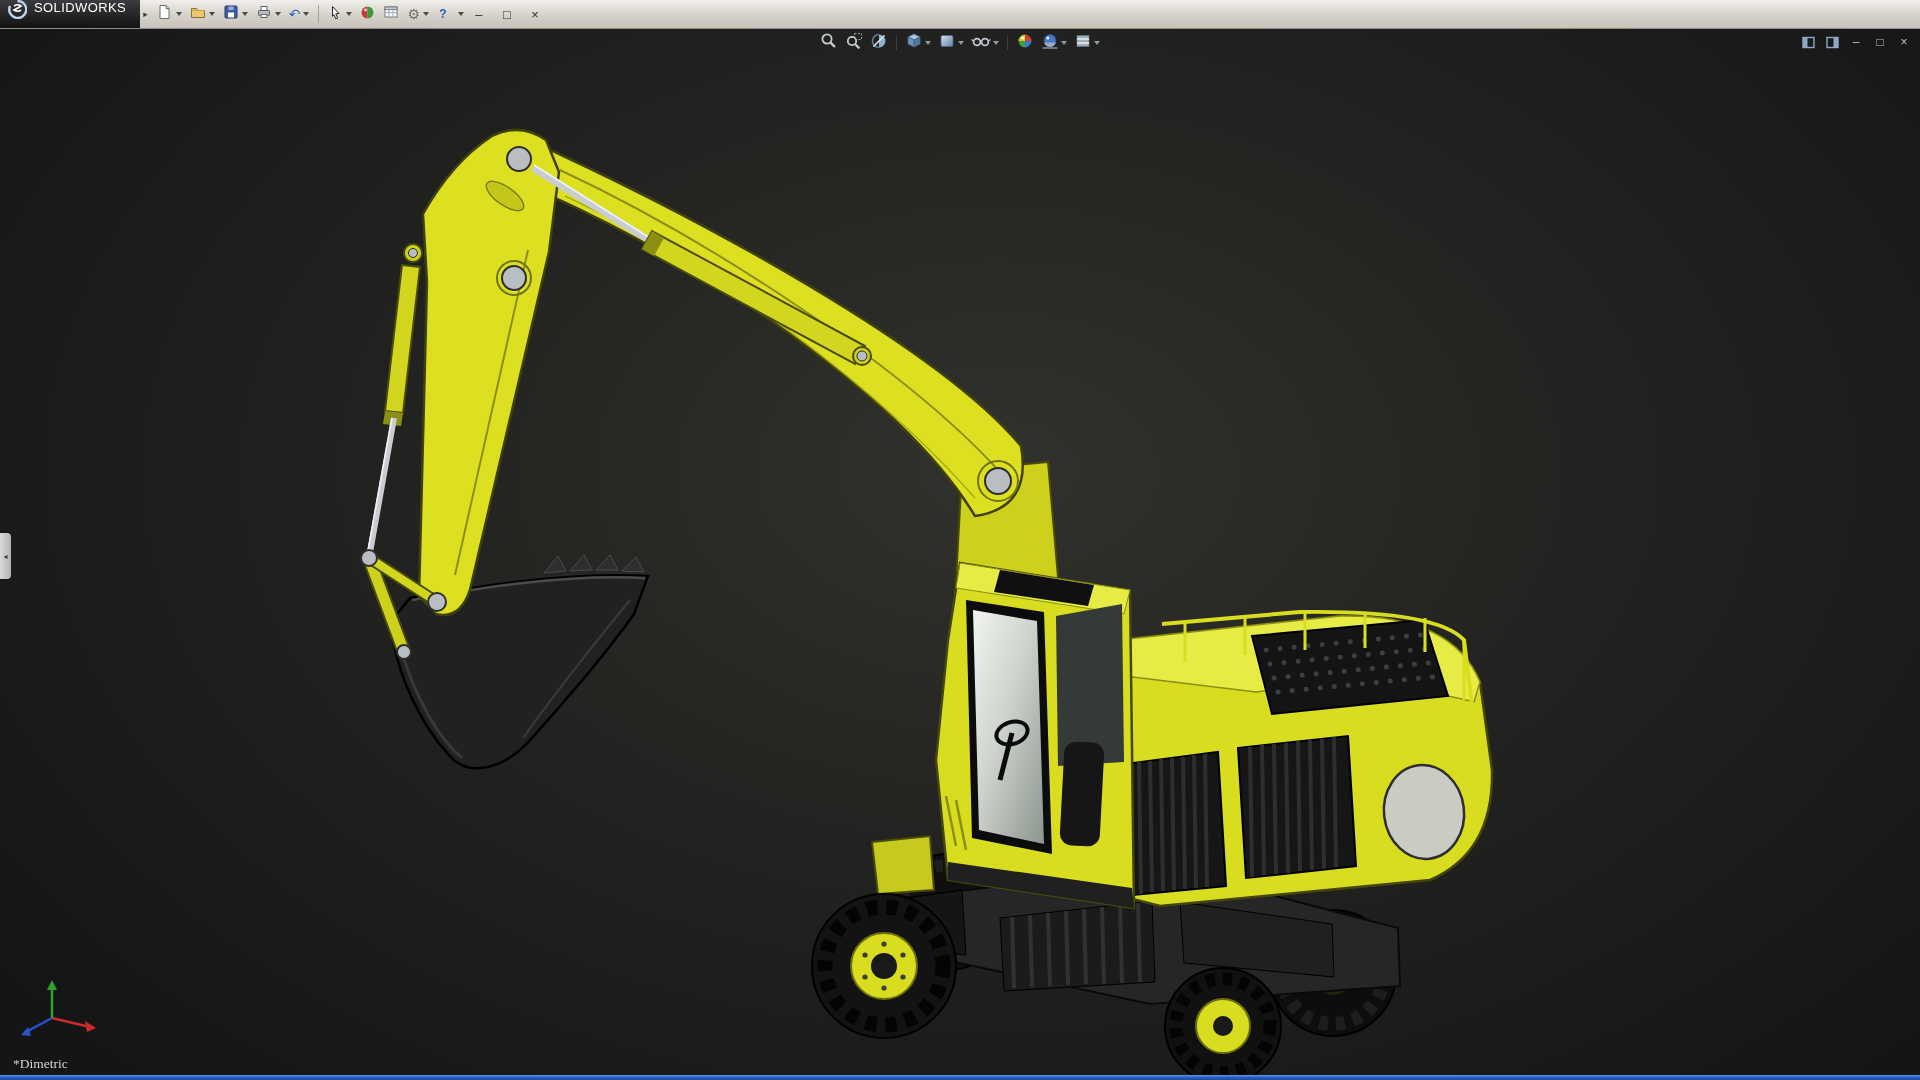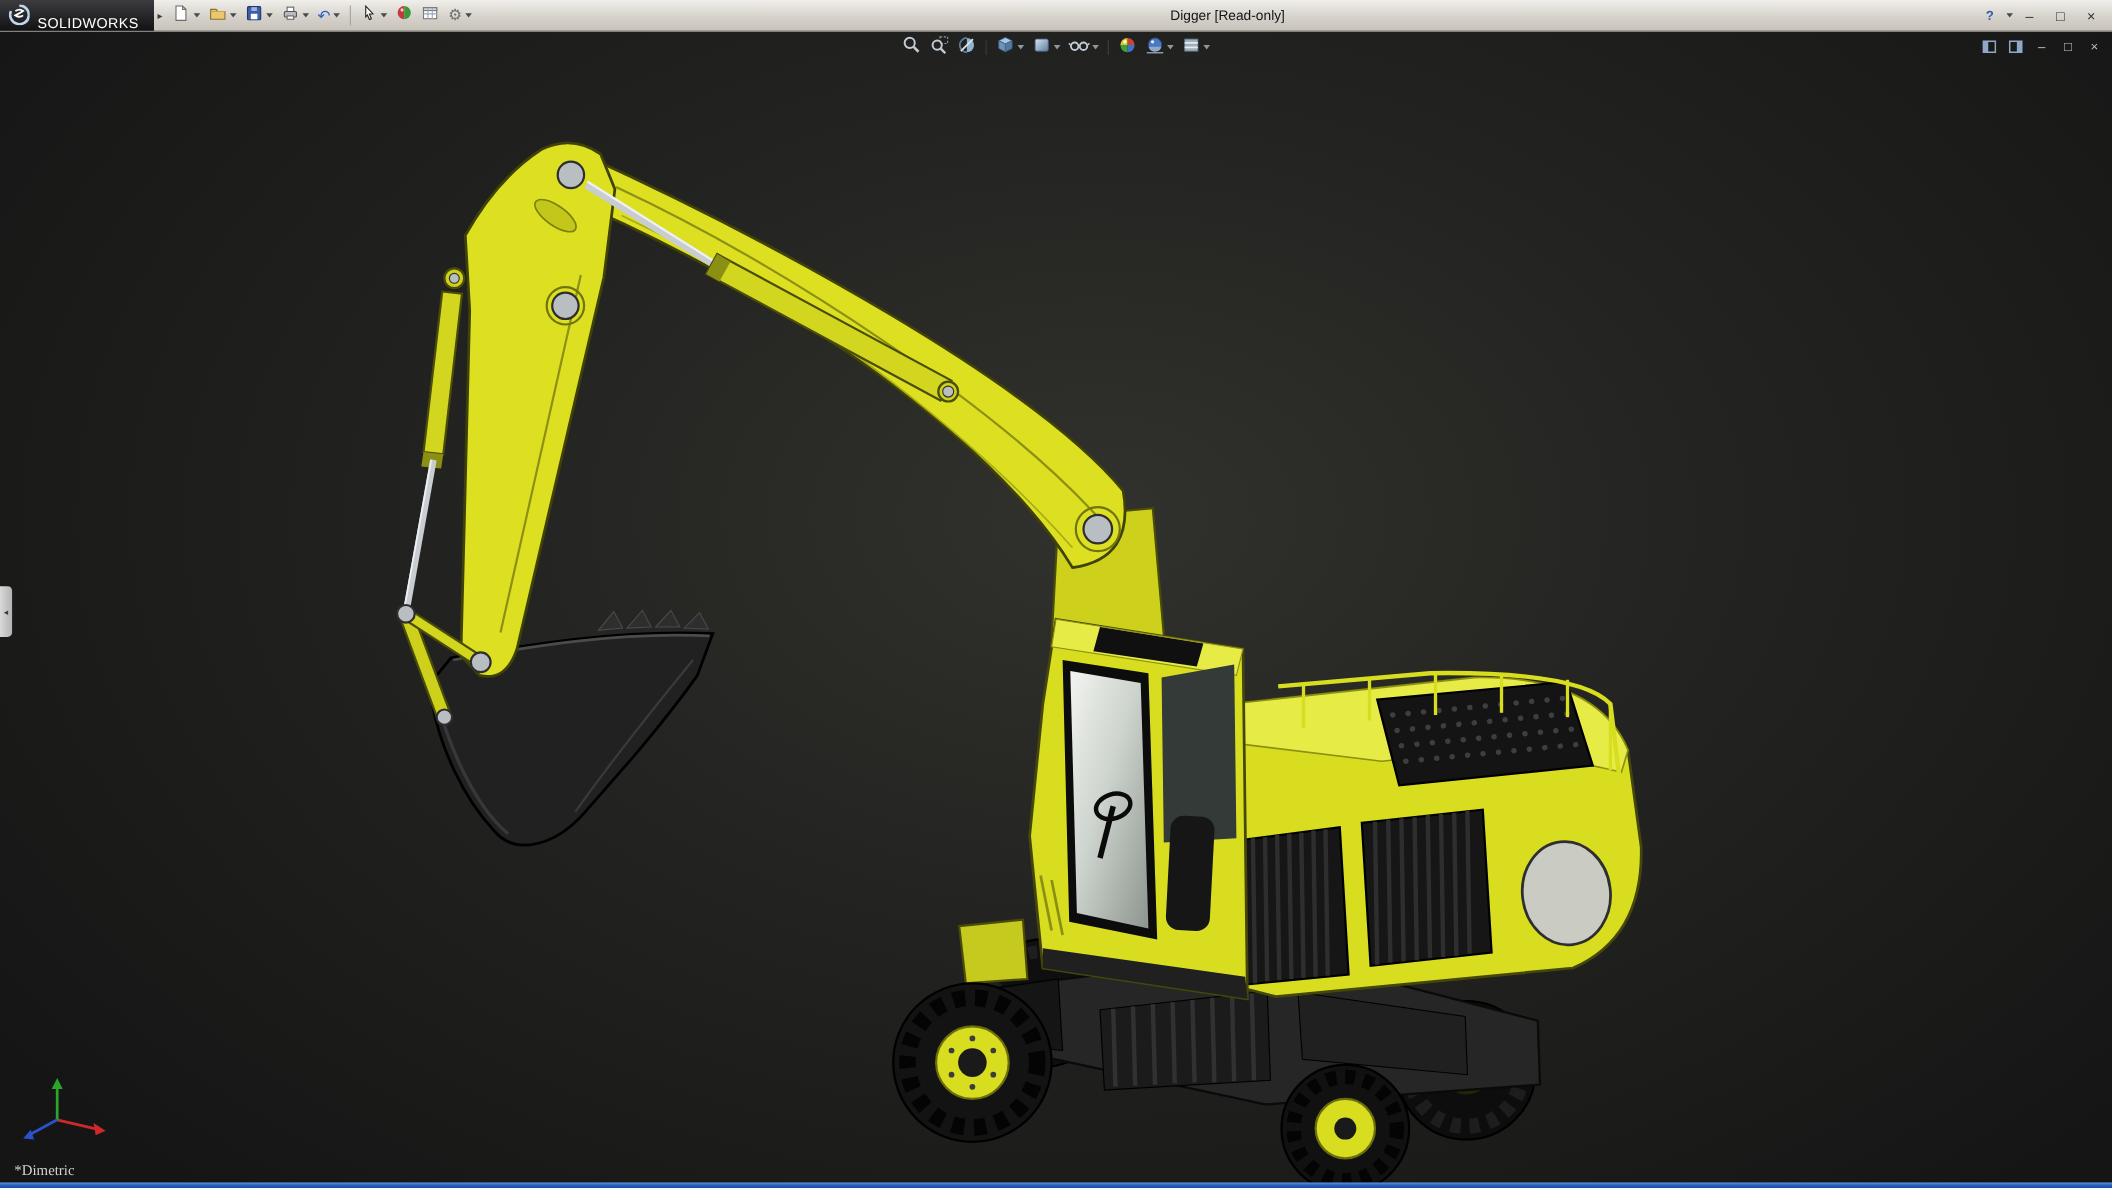--- a/index.html
+++ b/index.html
@@ -1,21 +1,21 @@
 <!DOCTYPE html>
 <html><head>
 <meta charset="utf-8">
 <style>
   html,body{margin:0;padding:0;width:1920px;height:1080px;overflow:hidden;
     background:#161616;font-family:"Liberation Sans",sans-serif;-webkit-font-smoothing:antialiased;}
 
   
   .titlebar{position:fixed;top:0;left:0;width:1920px;height:28px;display:flex;align-items:center;
     background:linear-gradient(#f1efeb,#d6d2cb 55%,#c7c3bb);border-bottom:1px solid #8f8d88;z-index:20;}
-  .logo{height:28px;display:flex;align-items:flex-end;gap:7px;padding:0 14px 0 8px;
+  .logo{height:28px;display:flex;align-items:flex-start;gap:7px;padding:0 14px 0 8px;
     background:linear-gradient(#3c3c40,#121214);}
   .logo-text{font-size:13px;color:#fff;letter-spacing:.4px;}
   .flyout{font-size:9px;color:#3a3a3a;margin:0 5px 0 3px;}
   .tbtn{display:flex;align-items:center;height:24px;padding:0 3px;margin:0 1px;border-radius:2px;}
   .caret{width:0;height:0;border-left:3.5px solid transparent;border-right:3.5px solid transparent;
     border-top:4px solid #4a4a4a;margin-left:3px;}
   .tsep{width:1px;height:18px;background:#a6a29a;margin:0 5px;}
   .tglyph{font-size:13px;line-height:1;}
   .title{flex:1;text-align:center;font-size:12.5px;color:#141414;}
   .winbtns{display:flex;align-items:center;gap:2px;padding-right:6px;}
@@ -134,21 +134,20 @@
           <rect x="2" y="3" width="12" height="2.6" fill="#cdd8ea" stroke="#777"></rect>
           <path d="M6,3 v10 M10,3 v10 M2,8.6 h12" stroke="#9aa7b8" fill="none"></path>
         </svg>
     </span>
   </div>
   <div class="tbtn">
     <span class="tglyph" style="color:#6f6f6f;font-size:14px;font-family:'DejaVu Sans',sans-serif;">⚙</span>
     <span class="caret"></span>
   </div>
 
-  <div class="title">Digger [Read-only]</div>
 
   <div class="winbtns">
     <div class="helpbtn">?</div>
     <span class="caret"></span>
     <div class="wbtn">–</div>
     <div class="wbtn">□</div>
     <div class="wbtn">×</div>
   </div>
 </div>
 

